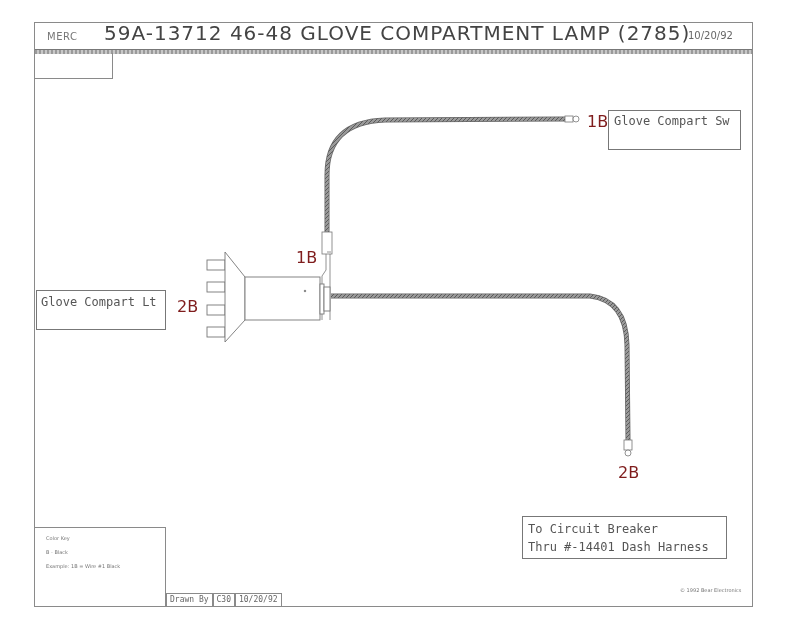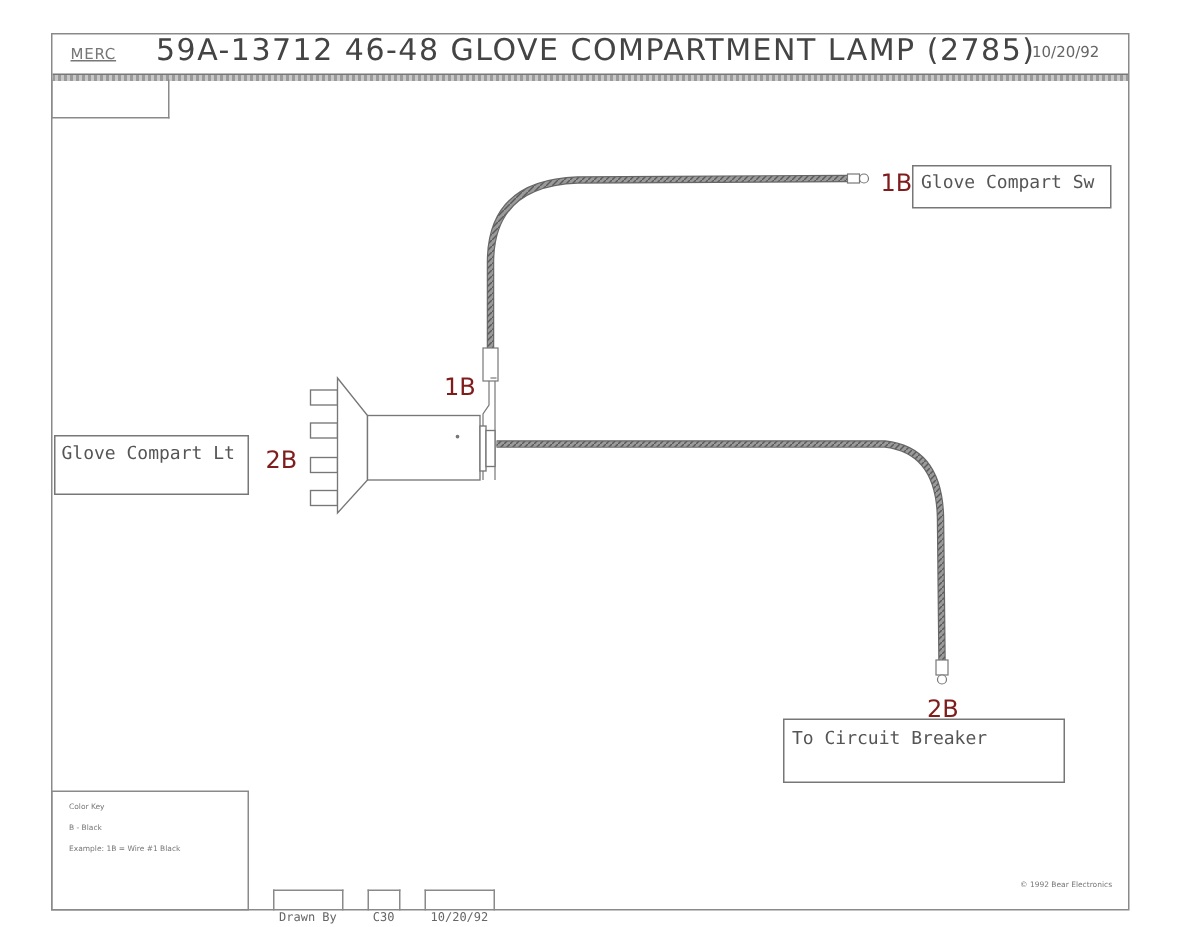--- a/index.html
+++ b/index.html
@@ -3,30 +3,30 @@
 <meta charset="utf-8">
 <style>
   html, body { margin: 0; padding: 0; }
   body { width: 800px; height: 618px; background: #ffffff; position: relative; overflow: hidden;
          font-family: "DejaVu Sans", sans-serif; color: #333; }
   .abs { position: absolute; }
   #sheet { left: 34px; top: 22px; width: 719px; height: 585px; border: 1px solid #8a8a8a; box-sizing: border-box; }
   #title-band { left: 35px; top: 23px; width: 717px; height: 27px; }
   #title-rule { left: 35px; top: 49px; width: 717px; height: 4px;
                 background: repeating-linear-gradient(90deg, #9a9a9a 0 2px, #c8c8c8 2px 4px); border-top:1px solid #777; }
-  .merc { left: 47px; top: 31px; font-size: 10px; color: #777; letter-spacing: 0.5px; text-decoration: underline; }
+  .merc { left: 47px; top: 31px; font-size: 10px; color: #777; letter-spacing: 0.5px; }
   .title { left: 104px; top: 21px; font-size: 20px; color: #444; letter-spacing: 1px; white-space: nowrap; }
   .tdate { left: 688px; top: 30px; font-size: 10px; color: #666; }
   #top-left-box { left: 34px; top: 53px; width: 79px; height: 26px; border: 1px solid #8a8a8a; border-top:none; box-sizing: border-box; }
   .label-box { border: 1px solid #777; background: #fff; font-family: "DejaVu Sans Mono", monospace; color: #555; white-space: nowrap; box-sizing: border-box; }
   .wire-lbl { font-family: "DejaVu Sans", sans-serif; font-size: 16px; color: #7f1d1d; }
   #color-key { left: 34px; top: 527px; width: 132px; height: 80px; border: 1px solid #8a8a8a; box-sizing: border-box; font-size: 5px; color: #777; }
   #color-key div { position: absolute; left: 11px; white-space: nowrap; }
   #drawn-by { left: 166px; top: 593px; height: 14px; display: flex; font-family: "DejaVu Sans Mono", monospace; font-size: 8px; color: #666; }
-  #drawn-by span { border: 1px solid #8a8a8a; border-bottom: none; padding: 12px 3px 0 3px; line-height: 11px; margin-left: 16px; }
+  #drawn-by span { border: 1px solid #8a8a8a; border-bottom: none; padding: 0 3px 0 3px; line-height: 11px; }
   .copyright { left: 680px; top: 587px; font-size: 5px; color: #777; white-space: nowrap; }
   svg { position: absolute; left: 0; top: 0; }
 </style>
 </head>
 <body>
 
 <div id="sheet" class="abs"></div>
 <div id="title-band" class="abs"></div>
 <div id="title-rule" class="abs"></div>
 <div class="abs merc">MERC</div>
@@ -69,29 +69,30 @@
     <rect x="207" y="327" width="18" height="10"></rect>
     <path d="M225 252 L245 277 L245 320 L225 342 Z"></path>
     <rect x="245" y="277" width="75" height="43"></rect>
     <circle cx="305" cy="291" r="0.8" fill="#777"></circle>
     <rect x="320" y="284" width="4" height="30"></rect>
     <rect x="324" y="287" width="6" height="24"></rect>
   </g>
 </svg>
 
 <div class="abs wire-lbl" style="left:587px; top:112px;">1B</div>
-<div class="abs label-box" style="left:608px; top:110px; width:133px; height:29px; font-size:12px; padding:3px 0 0 5px;">Glove Compart Sw</div>
+<div class="abs label-box" style="left:608px; top:110px; width:133px; height:40px; font-size:12px; padding:3px 0 0 5px;">Glove Compart Sw</div>
 
 <div class="abs wire-lbl" style="left:296px; top:248px;">1B</div>
 <div class="abs label-box" style="left:36px; top:290px; width:130px; height:40px; font-size:12px; padding:4px 0 0 4px;">Glove Compart Lt</div>
 <div class="abs wire-lbl" style="left:177px; top:297px;">2B</div>
 
 <div class="abs wire-lbl" style="left:618px; top:463px;">2B</div>
-<div class="abs label-box" style="left:522px; top:479px; width:188px; height:43px; font-size:12px; padding:3px 0 0 5px; line-height:18px;">
+<div class="abs label-box" style="left:522px; top:516px; width:205px; height:43px; font-size:12px; padding:3px 0 0 5px; line-height:18px;">
   <div>To Circuit Breaker</div>
+  <div>Thru #-14401 Dash Harness</div>
 </div>
 
 <div id="color-key" class="abs">
   <div style="top:7px;">Color Key</div>
   <div style="top:21px;">B - Black</div>
   <div style="top:35px;">Example: 1B = Wire #1 Black</div>
 </div>
 
 <div id="drawn-by" class="abs">
   <span>Drawn By</span>

